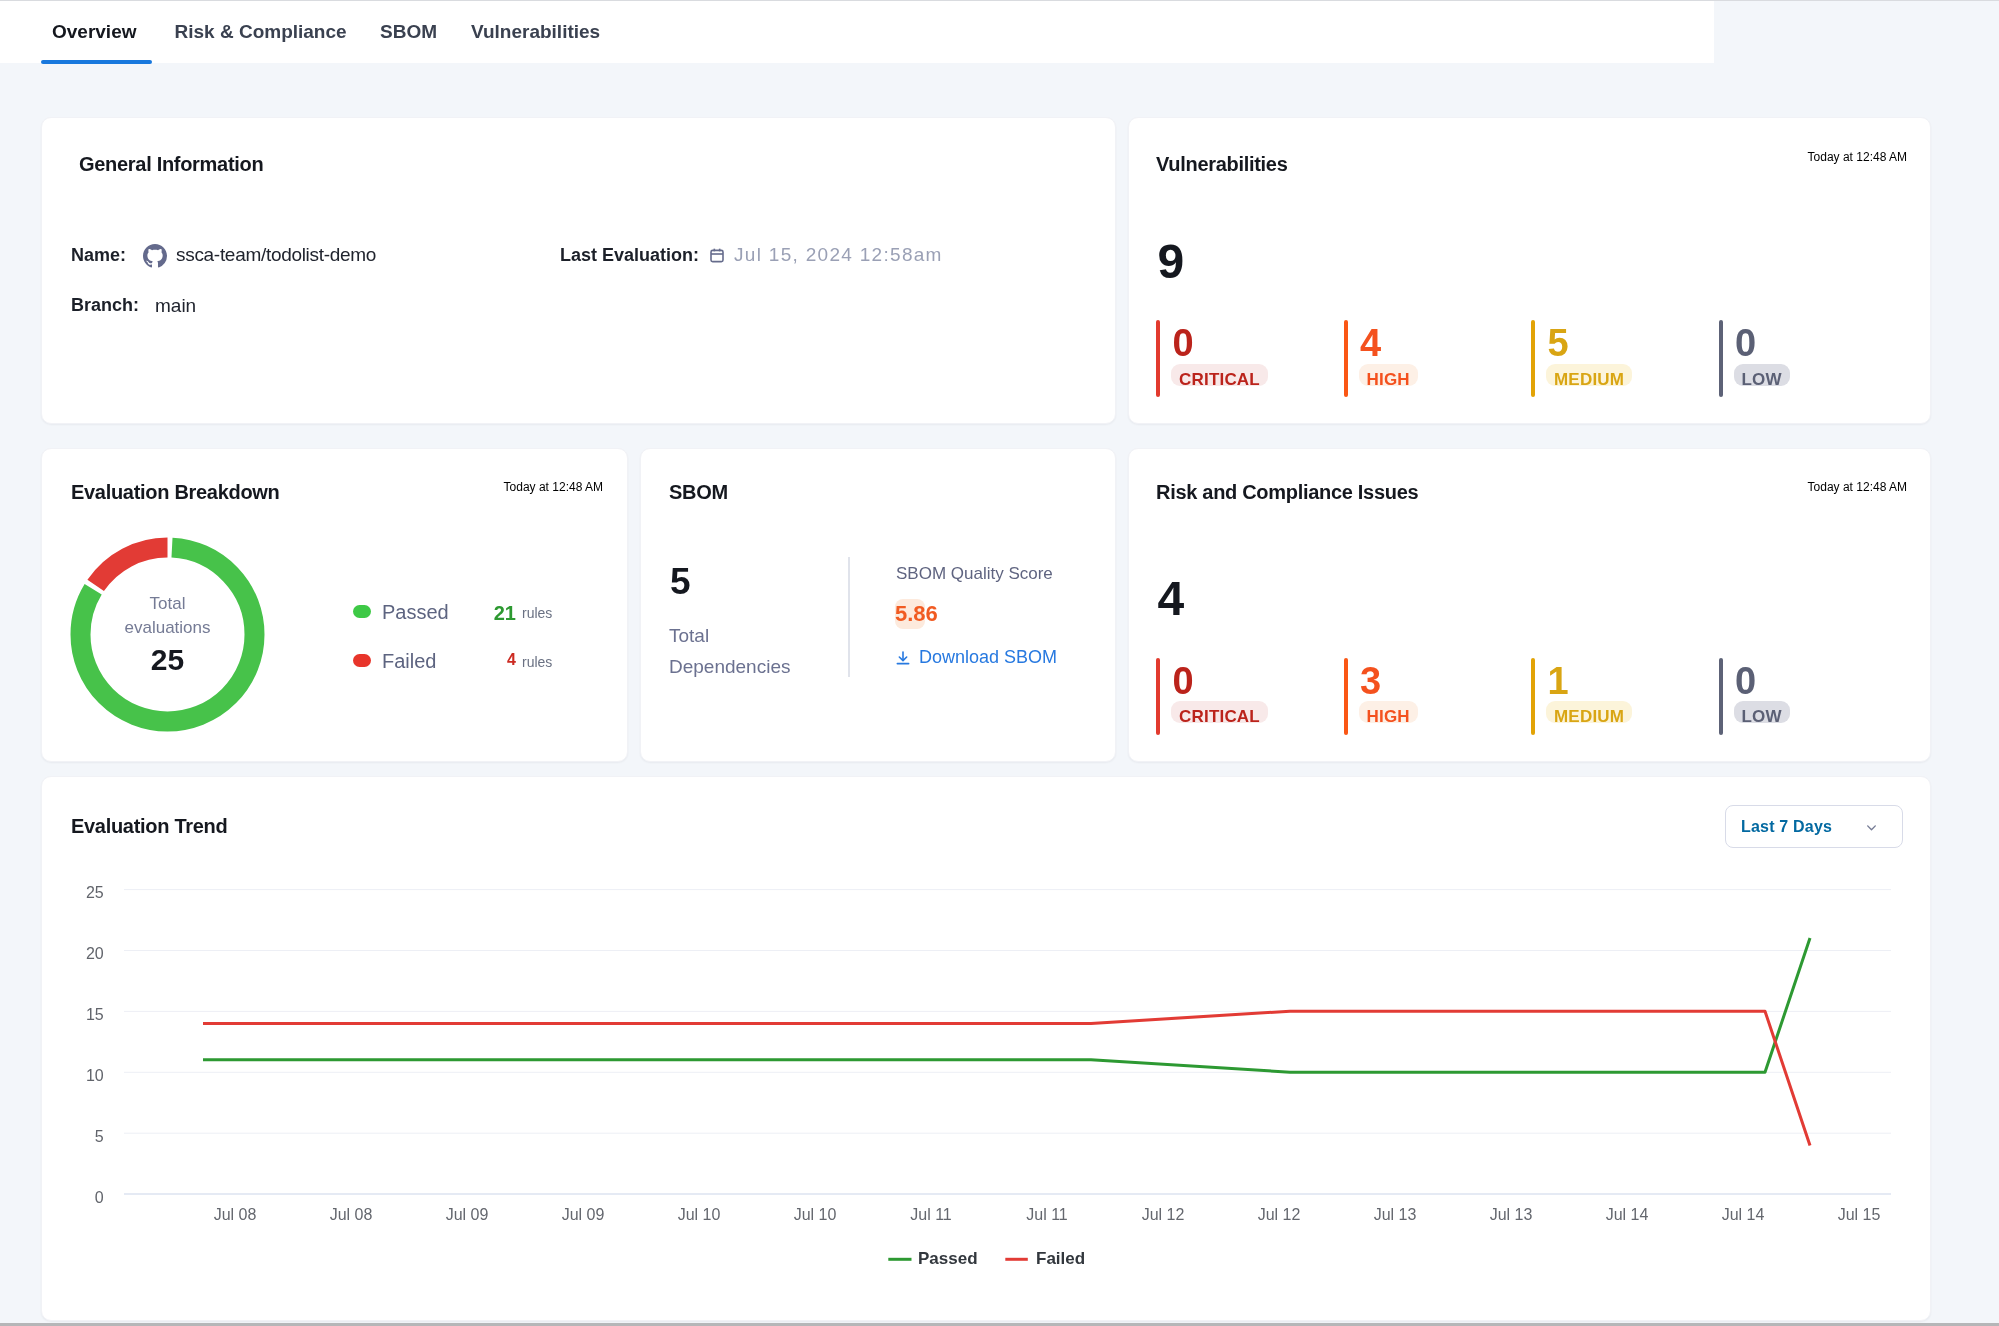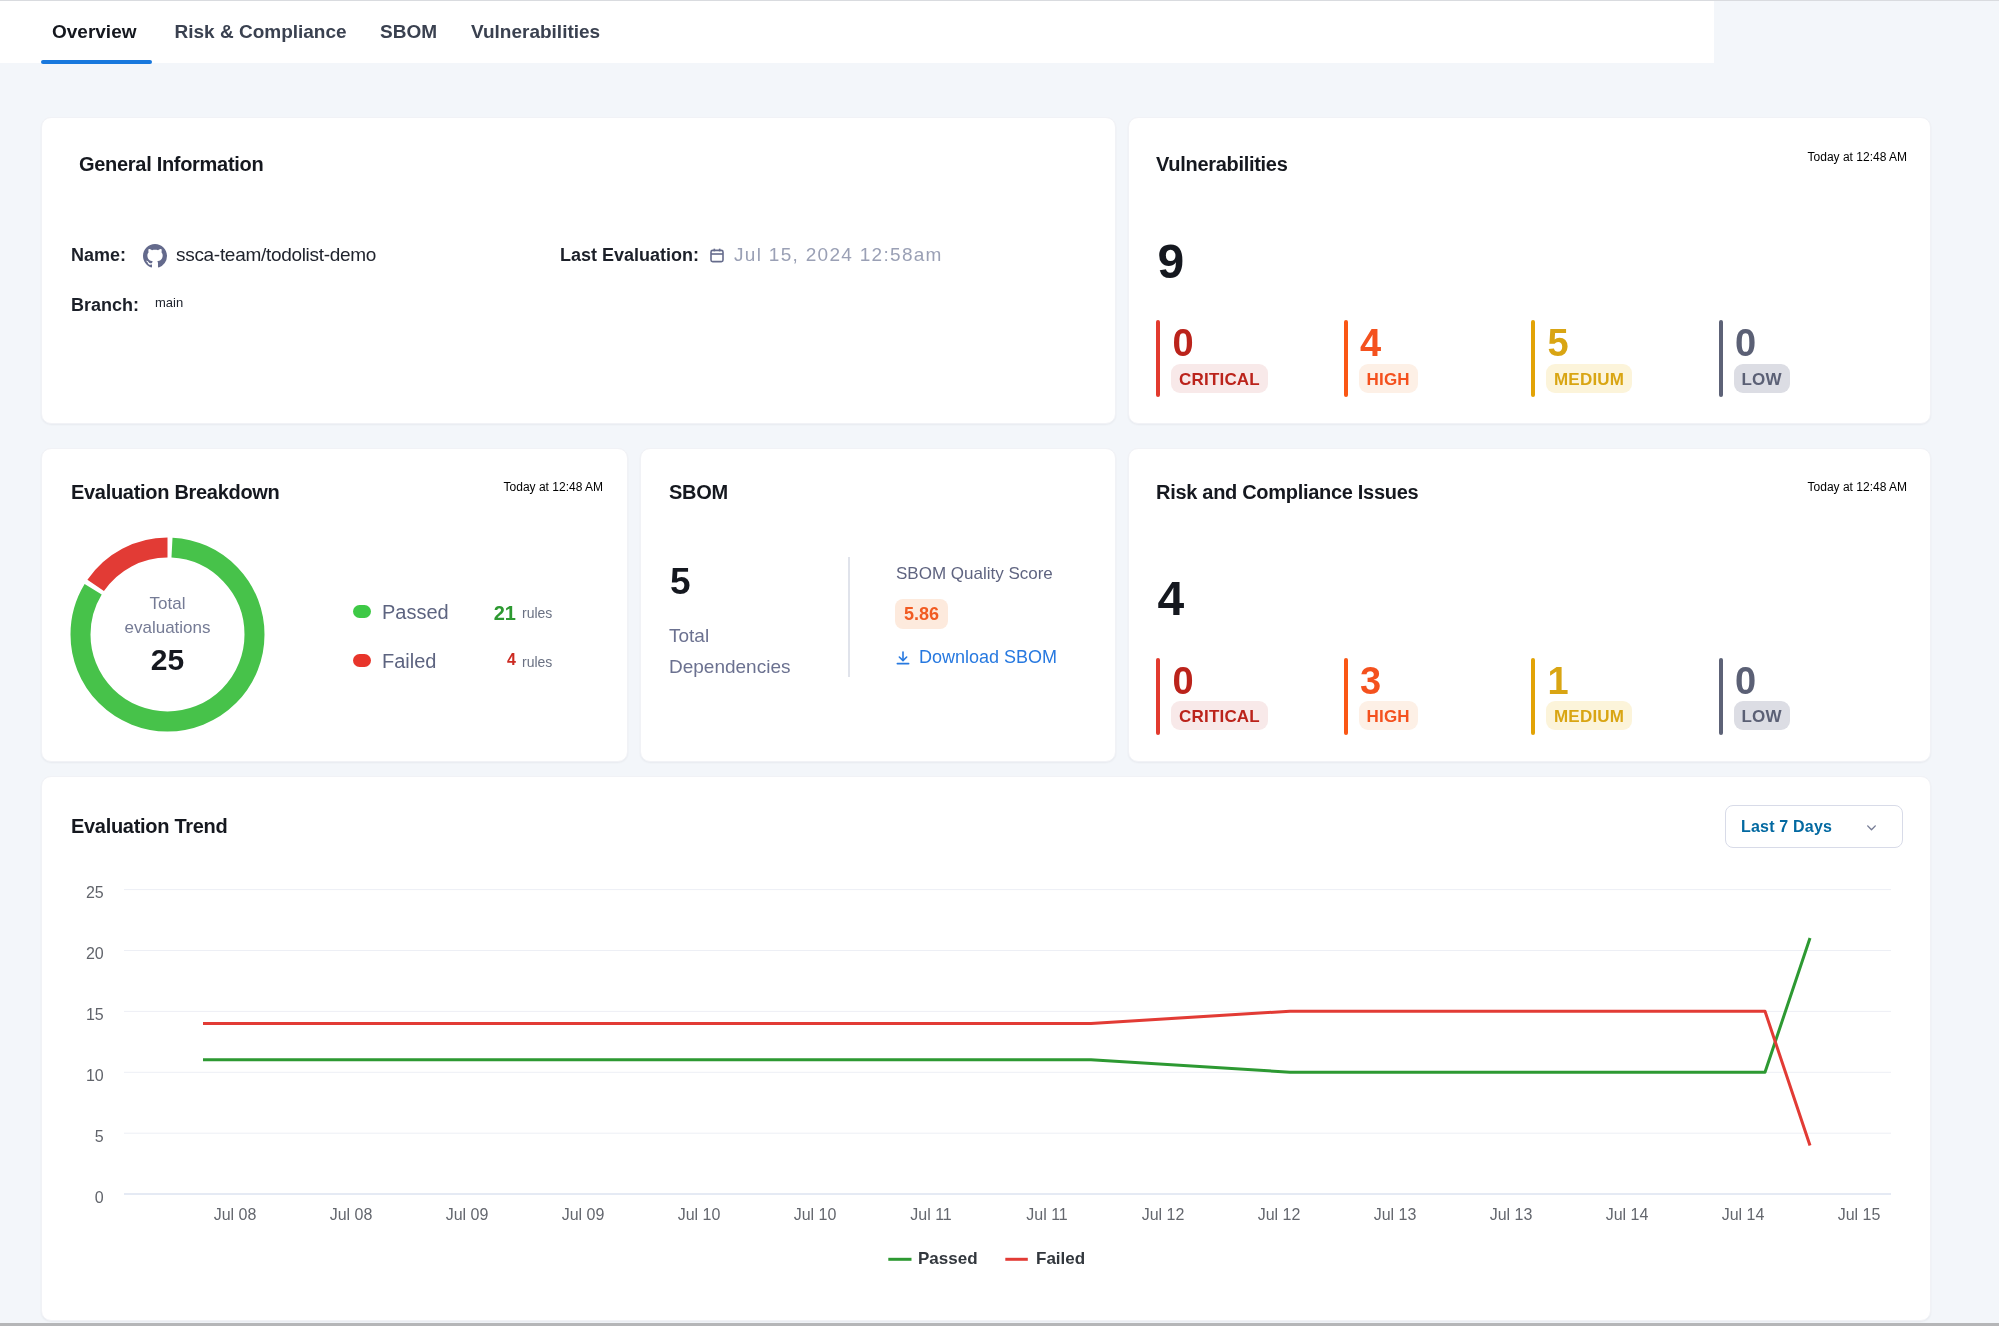--- a/index.html
+++ b/index.html
@@ -6,21 +6,21 @@
   html,body { width:1999px; height:1326px; }
   body { font-family:"Liberation Sans", sans-serif; background:#f3f6fa; position:relative; overflow:hidden; }
   .abs { position:absolute; }
   .card { position:absolute; background:#fff; border-radius:10px; box-shadow:0 1px 2px rgba(16,24,40,.05); border:1px solid #f1f2f6; }
   .ctitle { position:absolute; font-size:20px; font-weight:700; color:#15181f; line-height:1; letter-spacing:-0.3px; }
   .today { position:absolute; font-size:12px; color:#000000; line-height:1; text-align:right; }
   .bignum { position:absolute; font-size:48px; font-weight:700; color:#15181f; line-height:1; }
   .sev { position:absolute; width:182px; height:78px; }
   .sevbar { position:absolute; left:0; top:0; width:4.3px; height:77px; border-radius:2.5px; }
   .sevnum { position:absolute; left:16.5px; top:4.1px; font-size:38px; font-weight:700; line-height:1; }
-  .sevbadge { position:absolute; left:15px; top:43.7px; height:29px; border-radius:9px; font-size:17px; font-weight:700; line-height:32.5px; padding:0 8px; letter-spacing:.2px; }
+  .sevbadge { position:absolute; left:15px; top:43.7px; height:22px; border-radius:9px; font-size:17px; font-weight:700; line-height:32.5px; padding:0 8px; letter-spacing:.2px; }
   .c-crit { color:#bb231b; } .bg-crit { background:#f8e9e9; } .bar-crit { background:#e23a2e; }
   .c-high { color:#f4511e; } .bg-high { background:#fdf0e6; } .bar-high { background:#fa5715; }
   .c-med  { color:#d9a513; } .bg-med  { background:#fcf4da; } .bar-med  { background:#e2a306; }
   .c-low  { color:#5b6075; } .bg-low  { background:#dcdde4; } .bar-low  { background:#5d6277; }
   svg text { font-family:"Liberation Sans", sans-serif; }
 </style>
 </head>
 <body>
 
 <div class="abs" style="left:0;top:0;width:1999px;height:1px;background:#d9dbdf;"></div>
@@ -42,21 +42,21 @@
 <span class="abs" style="left:176px;top:245.1px;font-size:19px;color:#20242e;letter-spacing:-0.3px;line-height:1;">ssca-team/todolist-demo</span>
 <span class="abs" style="left:560px;top:245.6px;font-size:18px;font-weight:700;color:#1c2029;line-height:1;">Last Evaluation:</span>
 <svg class="abs" style="left:709px;top:247px;" width="16" height="16" viewBox="0 0 24 24" fill="none" stroke="#666c8c" stroke-width="2.4">
     <rect x="3" y="5" width="18" height="17" rx="2.5"></rect>
     <line x1="3" y1="10.5" x2="21" y2="10.5"></line>
     <line x1="8" y1="2.5" x2="8" y2="6.5"></line>
     <line x1="16" y1="2.5" x2="16" y2="6.5"></line>
   </svg>
 <span class="abs" style="left:734px;top:245.1px;font-size:19px;color:#9aa0b5;letter-spacing:1.3px;line-height:1;">Jul 15, 2024 12:58am</span>
 <span class="abs" style="left:71px;top:296.3px;font-size:18px;font-weight:700;color:#1c2029;line-height:1;">Branch:</span>
-<span class="abs" style="left:155px;top:295.8px;font-size:13px;color:#20242e;line-height:1;">main</span>
+<span class="abs" style="left:155px;top:295.8px;font-size:19px;color:#20242e;line-height:1;">main</span>
 
 <div class="card" style="left:1128px;top:117px;width:803px;height:307px;"></div>
 <div class="ctitle" style="left:1156px;top:153.8px;">Vulnerabilities</div>
 <div class="today" style="left:1607px;top:150.5px;width:300px;">Today at 12:48 AM</div>
 <div class="bignum" style="left:1157.5px;top:238.2px;">9</div>
 <div class="sev" style="left:1156px;top:320.4px;">
   <div class="sevbar bar-crit"></div>
     <div class="sevnum c-crit">0</div>
     <span class="sevbadge bg-crit c-crit">CRITICAL</span>
 </div>
@@ -96,21 +96,21 @@
 <span class="abs" style="left:382px;top:650.9px;font-size:20px;color:#5d6480;line-height:1;">Failed</span>
 <span class="abs" style="left:455px;top:652.1px;width:61px;font-size:16px;font-weight:700;color:#cc2a21;line-height:1;text-align:right;">4</span>
 <span class="abs" style="left:522px;top:654.5px;font-size:14px;color:#6a7183;line-height:1;">rules</span>
 
 <div class="card" style="left:640px;top:448px;width:476px;height:314px;"></div>
 <div class="ctitle" style="left:669px;top:482.2px;">SBOM</div>
 <span class="abs" style="left:670px;top:563.4px;font-size:37px;font-weight:700;color:#15181f;line-height:1;">5</span>
 <span class="abs" style="left:669px;top:621.2px;font-size:19px;color:#6b7190;line-height:30.5px;">Total<br>Dependencies</span>
 <div class="abs" style="left:848px;top:557px;width:1.5px;height:120px;background:#e0e3eb;"></div>
 <span class="abs" style="left:896px;top:565px;font-size:17px;color:#5f6480;line-height:1;">SBOM Quality Score</span>
-<div class="abs" style="left:895px;top:598.6px;width:53px;height:30.6px;border-radius:8px;background:#fdeadd;font-size:18px;font-weight:700;color:#f15b22;text-align:center;line-height:30.6px;">5.86</div>
+<div class="abs" style="left:895px;top:598.6px;width:30px;height:30.6px;border-radius:8px;background:#fdeadd;font-size:22px;font-weight:700;color:#f15b22;text-align:center;line-height:30.6px;">5.86</div>
 <svg class="abs" style="left:895px;top:650px;" width="16" height="16" viewBox="0 0 24 24" fill="none" stroke="#2779e0" stroke-width="2.4" stroke-linecap="round" stroke-linejoin="round">
     <path d="M12 3v12"></path>
     <path d="M6.5 10.5 12 16l5.5-5.5"></path>
     <path d="M3.5 20.5h17"></path>
   </svg>
 <span class="abs" style="left:919px;top:647.6px;font-size:18px;color:#2779e0;line-height:1;">Download SBOM</span>
 
 <div class="card" style="left:1128px;top:448px;width:803px;height:314px;"></div>
 <div class="ctitle" style="left:1156px;top:482.2px;">Risk and Compliance Issues</div>
 <div class="today" style="left:1607px;top:481px;width:300px;">Today at 12:48 AM</div>

